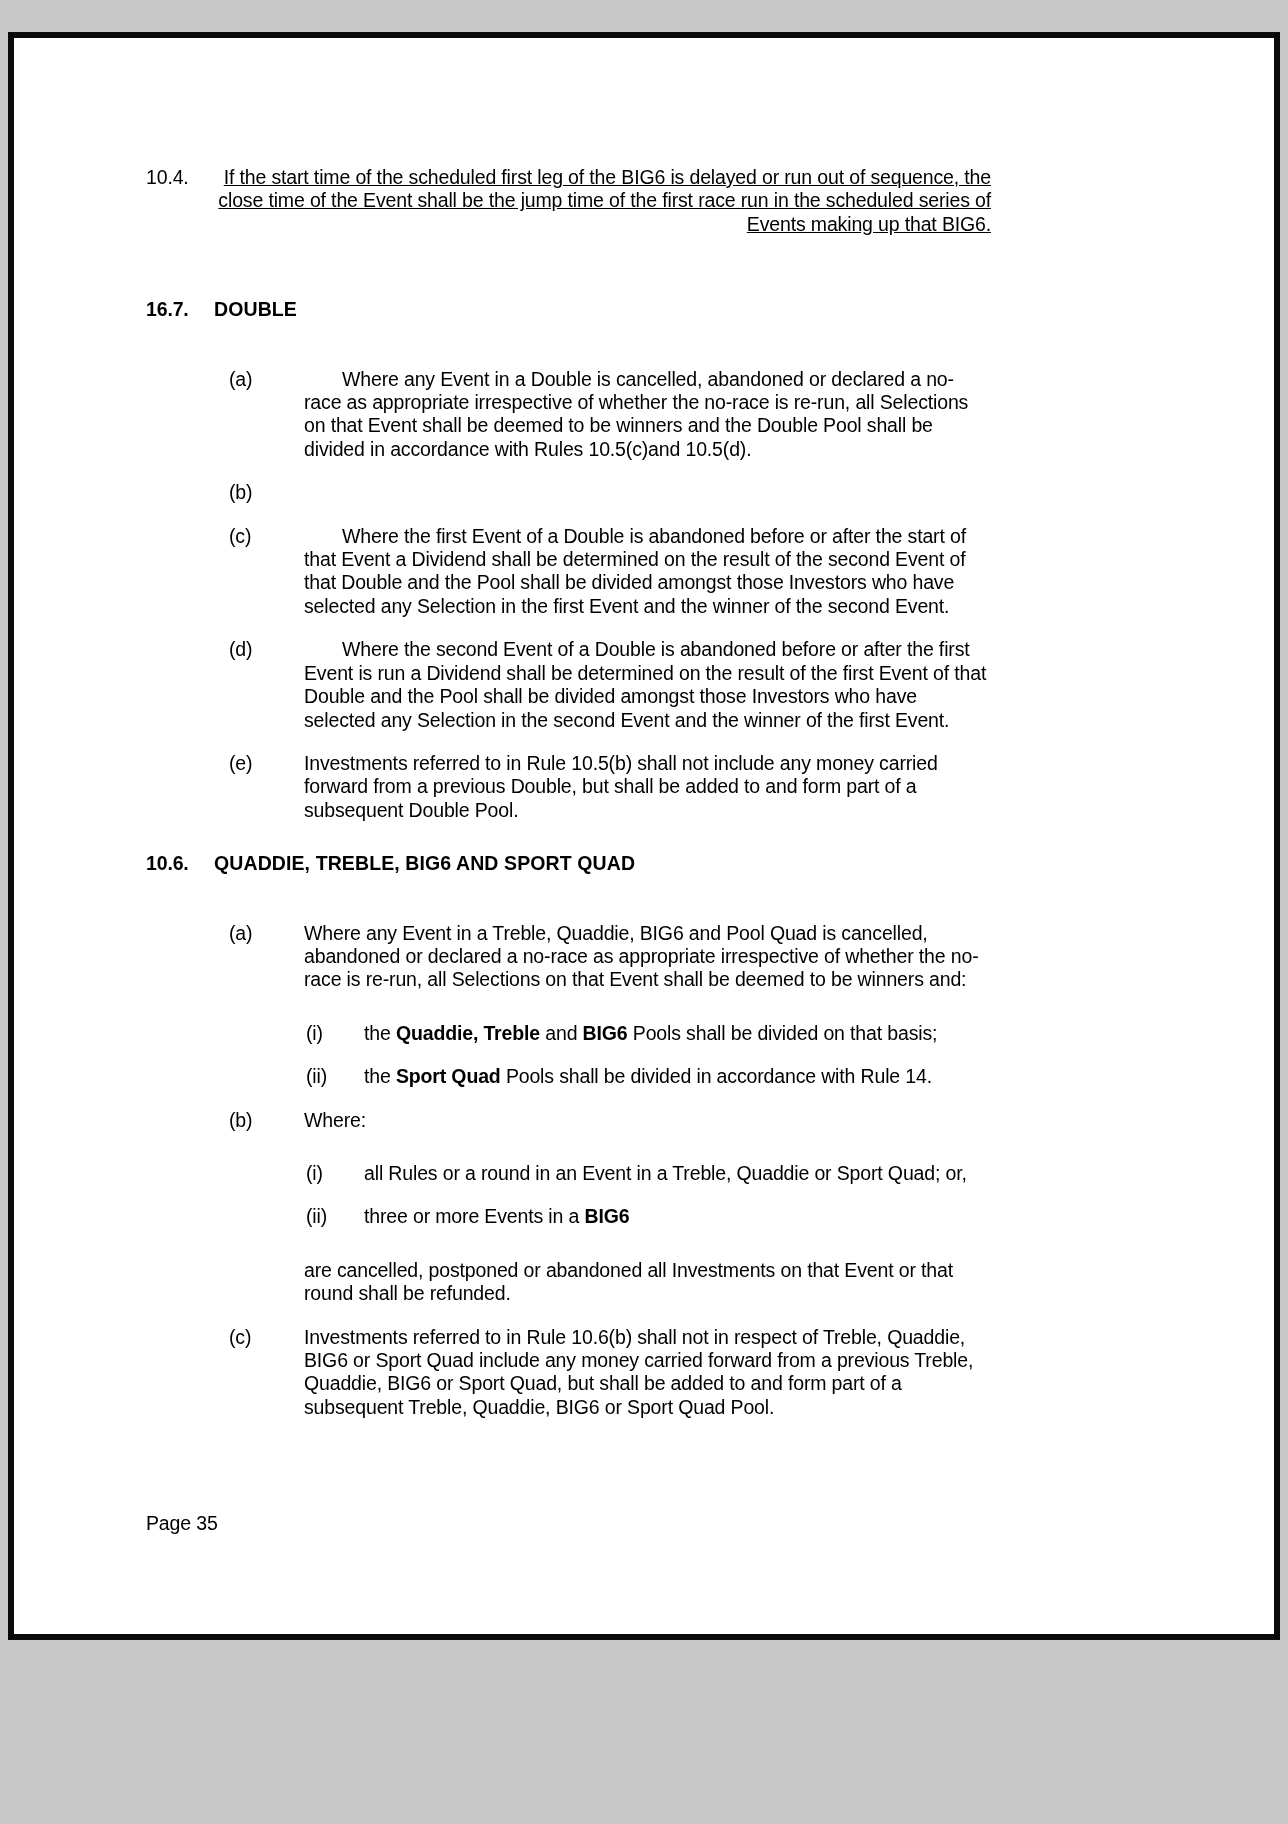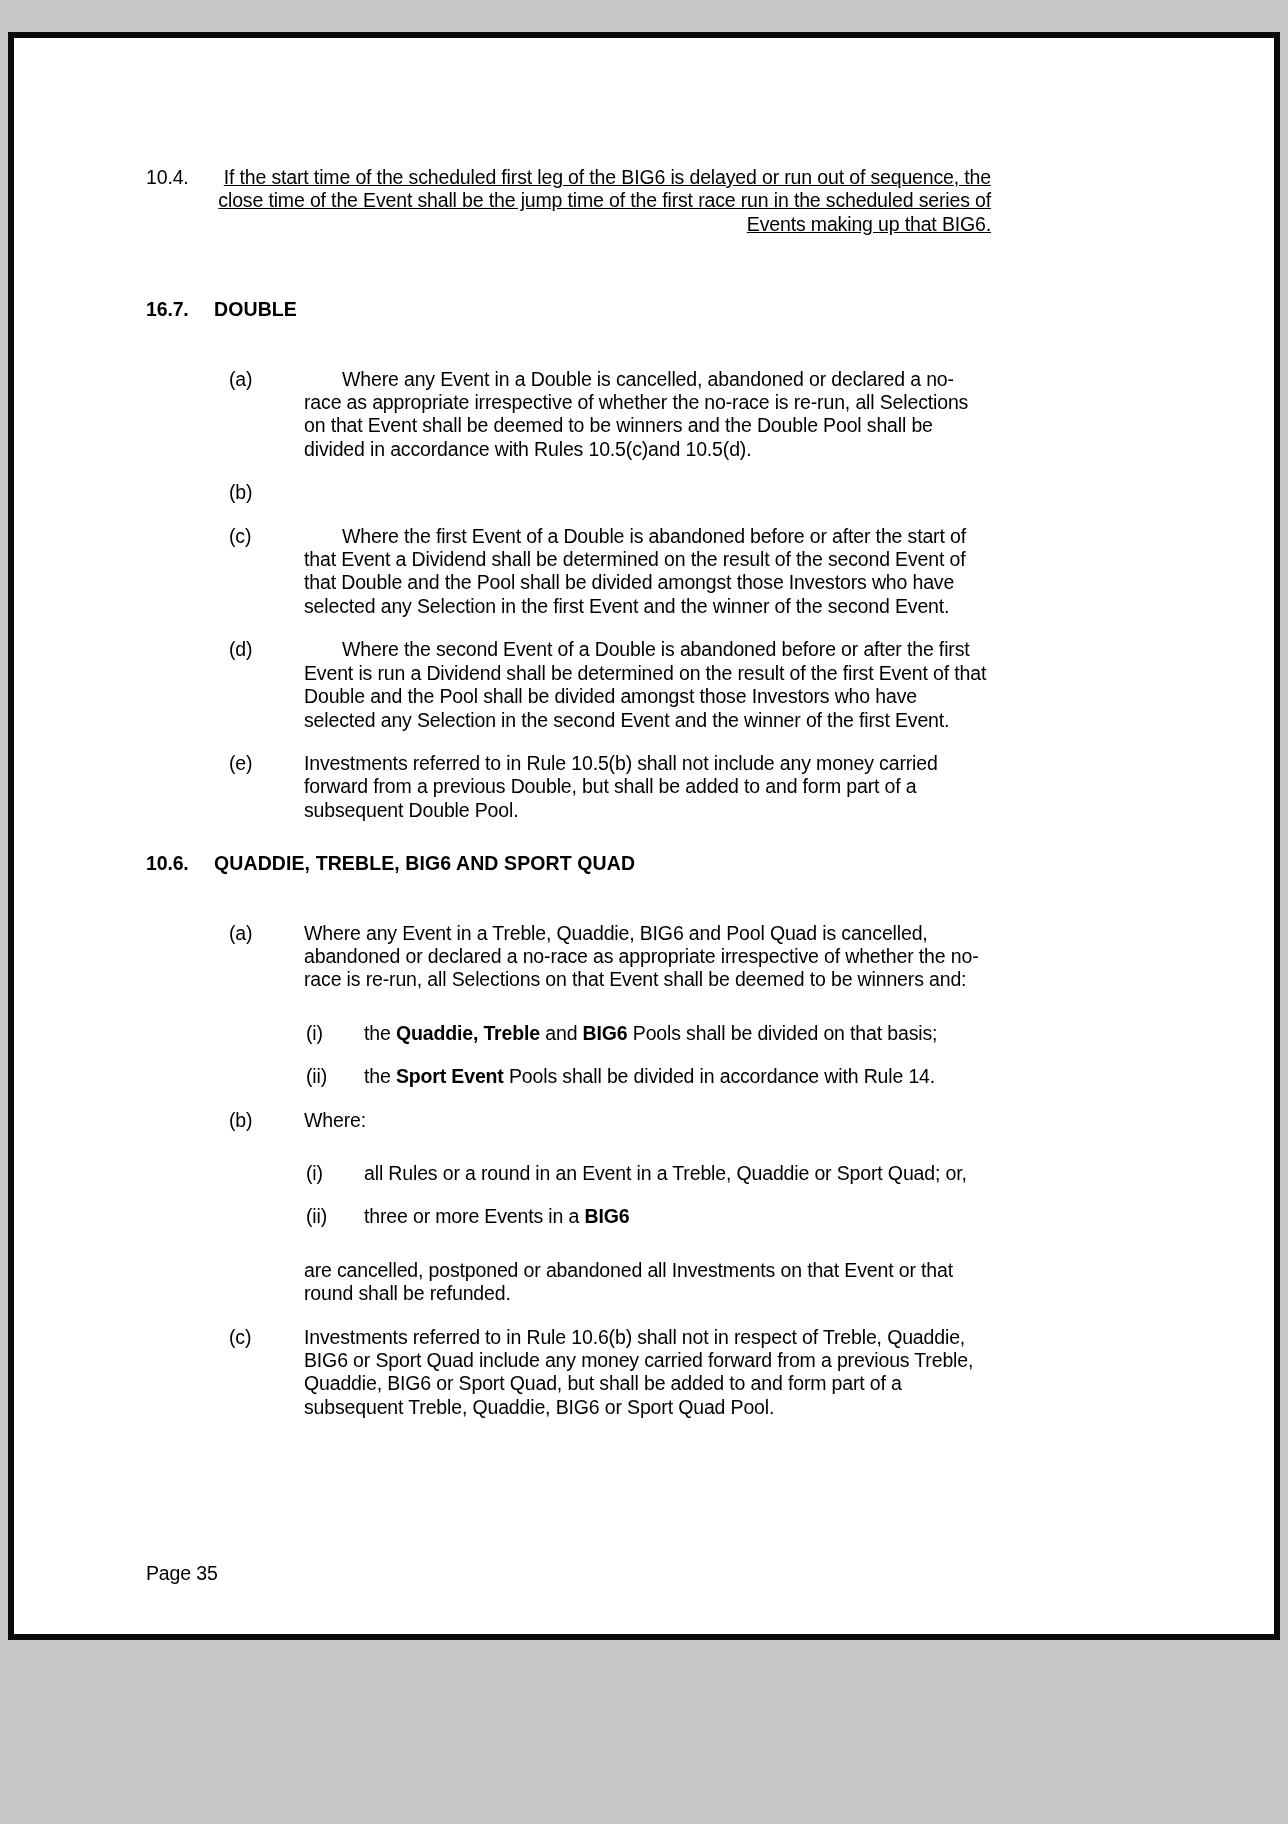--- a/index.html
+++ b/index.html
@@ -122,21 +122,21 @@
   .gap-sm { height: 20px; }
   .gap-md { height: 30px; }
   .gap-lg { height: 46px; }
   .gap-xl { height: 62px; }
 
   b, strong { font-weight: bold; }
 
   .footer {
     position: absolute;
     left: 132px;
-    top: 1524px;
+    top: 1474px;
   }
 </style>
 </head>
 <body>
 
 <div class="page-frame">
   <div class="page-inner">
 
     <div class="content">
 
@@ -204,21 +204,21 @@
 
       <div class="roman">
         <div class="roman-label">(i)</div>
         <div class="roman-text"><span>the </span><b>Quaddie, Treble</b><span> and </span><b>BIG6</b><span> Pools shall be divided on that basis;</span></div>
       </div>
 
       <div class="gap-sm"></div>
 
       <div class="roman">
         <div class="roman-label">(ii)</div>
-        <div class="roman-text"><span>the </span><b>Sport Event</b><span> Pools shall be divided in accordance with Rule 14.</span></div>
+        <div class="roman-text"><span>the </span><b>Sport Quad</b><span> Pools shall be divided in accordance with Rule 14.</span></div>
       </div>
 
       <div class="gap-sm"></div>
 
       <div class="item">
         <div class="item-label">(b)</div>
         <div class="item-text">Where:</div>
       </div>
 
       <div class="gap-md"></div>

